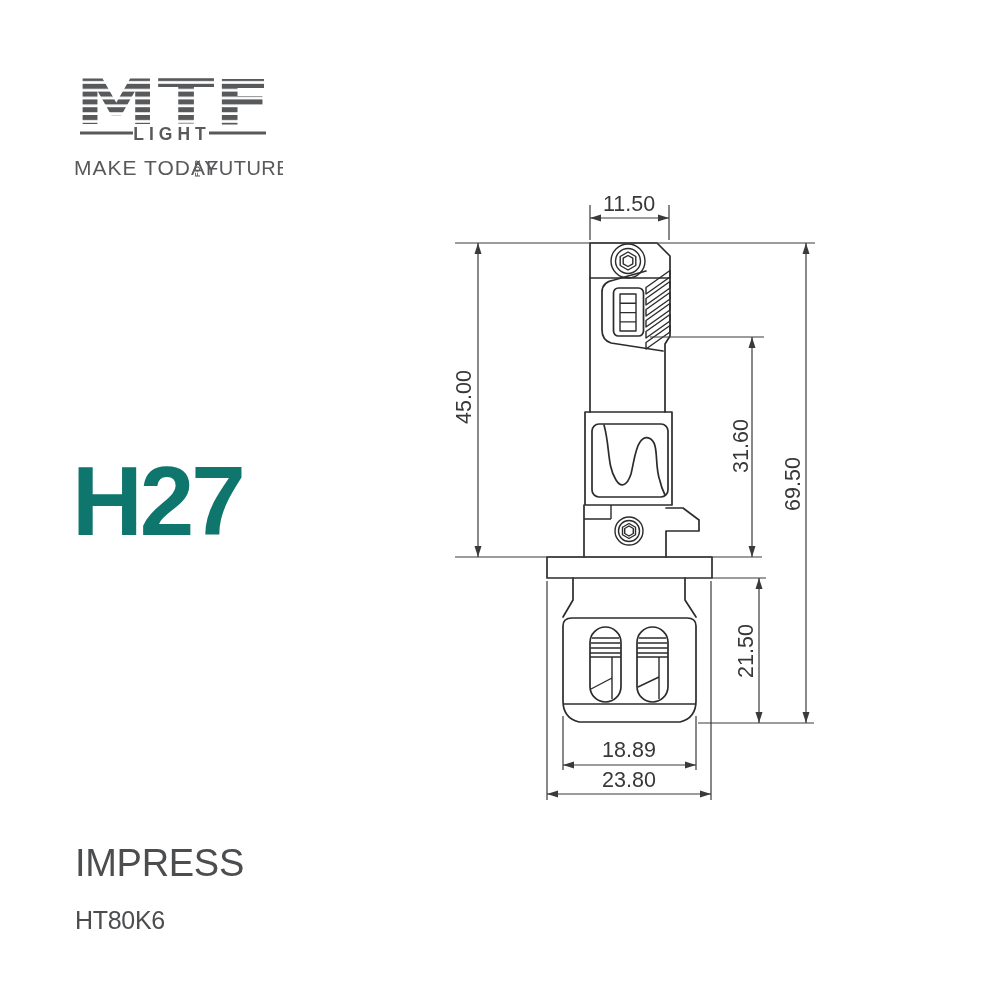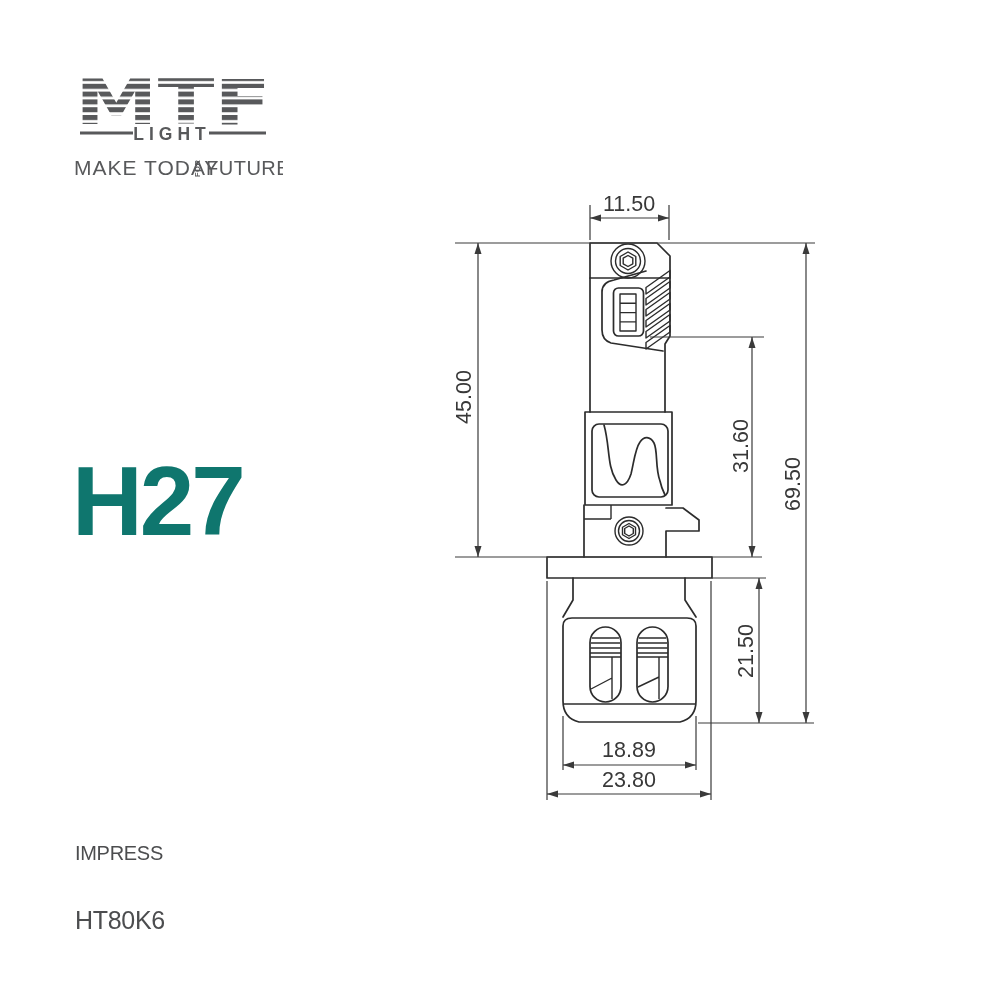--- a/index.html
+++ b/index.html
@@ -1,21 +1,21 @@
 <!DOCTYPE html>
 <html><head>
 <meta charset="utf-8">
 <style>
   html,body{margin:0;padding:0;background:#ffffff;}
   .page{position:relative;width:1000px;height:1000px;background:#fff;overflow:hidden;
         font-family:"Liberation Sans",sans-serif;color:#4c4d4f;text-align:center;}
   .logo-svg{position:absolute;left:73px;top:76px;}
   .model{position:absolute;left:72px;top:452px;font-size:98px;font-weight:bold;
          letter-spacing:-3px;line-height:1;color:#0f766e;}
-  .series{position:absolute;left:75px;top:842px;font-size:20px;font-weight:500;
+  .series{position:absolute;left:75px;top:842px;font-size:38px;font-weight:500;
           letter-spacing:-0.3px;color:#4c4d4f;}
   .sku{position:absolute;left:75px;top:906px;font-size:25px;font-weight:400;
        letter-spacing:-0.3px;color:#4c4d4f;}
   .drawing{position:absolute;left:0;top:0;}
   
   .pl{stroke:#2c2c2c;stroke-width:1.7;fill:none;stroke-linejoin:round;stroke-linecap:round;}
   .pl2{stroke:#2c2c2c;stroke-width:1.4;fill:none;stroke-linejoin:round;}
   .dl{stroke:#3a3a3a;stroke-width:1.2;fill:none;}
   .ah{fill:#3a3a3a;stroke:none;}
   .dt{font-family:"Liberation Sans",sans-serif;font-size:21.5px;fill:#383838;}

